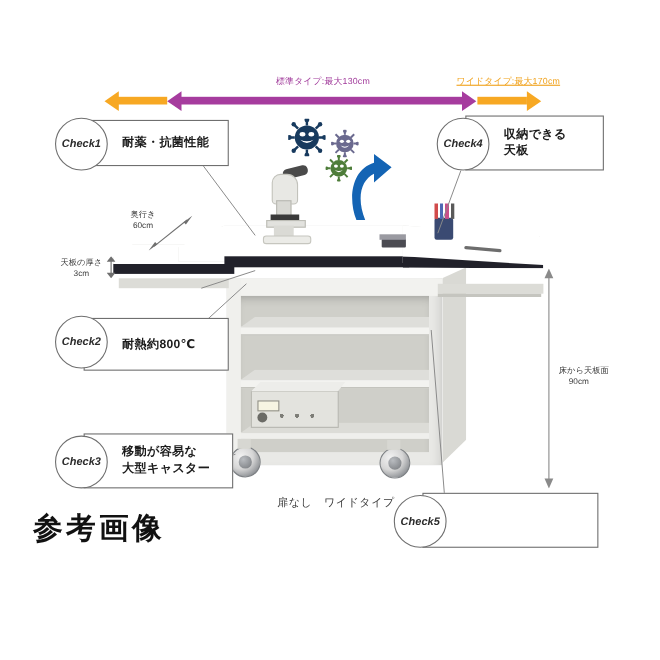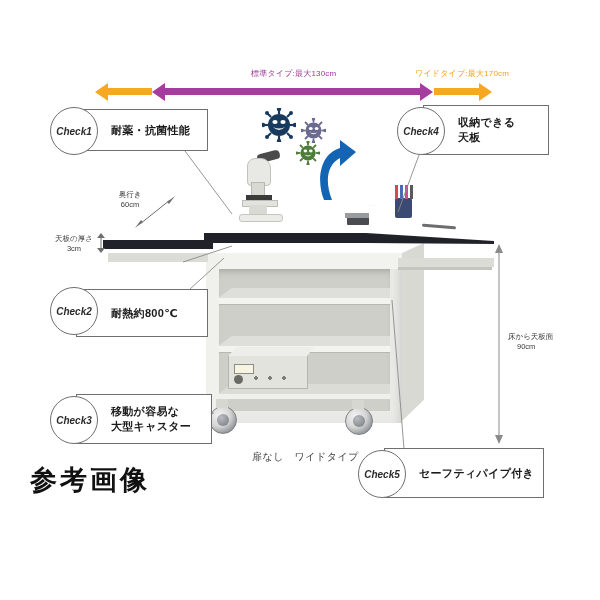--- a/index.html
+++ b/index.html
@@ -6,21 +6,21 @@
   body{
     width:600px;height:600px;overflow:hidden;background:#ffffff;
     font-family:"Liberation Sans","DejaVu Sans",sans-serif;
     color:#231f20;
   }
   #stage{position:relative;width:600px;height:600px;}
 
   
   .arrow-label{position:absolute;font-size:8px;letter-spacing:.2px;white-space:nowrap;}
   .arrow-label.purple{color:#a0399a;text-align:right;}
-  .arrow-label.orange{color:#f0a11a;}
+  .arrow-label.orange{color:#f0a11a;text-decoration:underline;}
 
   .bar{position:absolute;height:7px;}
   .bar.purple{background:#a63c9e;}
   .bar.orange{background:#f7a823;}
 
   .head{position:absolute;width:0;height:0;}
   .head.left.purple{border-top:9px solid transparent;border-bottom:9px solid transparent;border-right:13px solid #a63c9e;}
   .head.right.purple{border-top:9px solid transparent;border-bottom:9px solid transparent;border-left:13px solid #a63c9e;}
   .head.left.orange{border-top:9px solid transparent;border-bottom:9px solid transparent;border-right:13px solid #f7a823;}
   .head.right.orange{border-top:9px solid transparent;border-bottom:9px solid transparent;border-left:13px solid #f7a823;}
@@ -336,21 +336,20 @@
         <div>収納できる</div>
         <div>天板</div>
       </div>
     </div>
     <div class="circle" style="top:2px;">Check4</div>
   </div>
 
   <div class="callout" style="left:358px;top:448px;">
     <div class="box" style="width:160px;height:50px;">
       <div class="txt">
-        <div>セーフティパイプ付き</div>
       </div>
     </div>
     <div class="circle" style="top:2px;">Check5</div>
   </div>
 
   <div class="bottom-caption" style="left:252px;top:450px;">扉なし　ワイドタイプ</div>
 
   <div class="watermark" style="left:30px;top:462px;">参考画像</div>
 
 </div>

